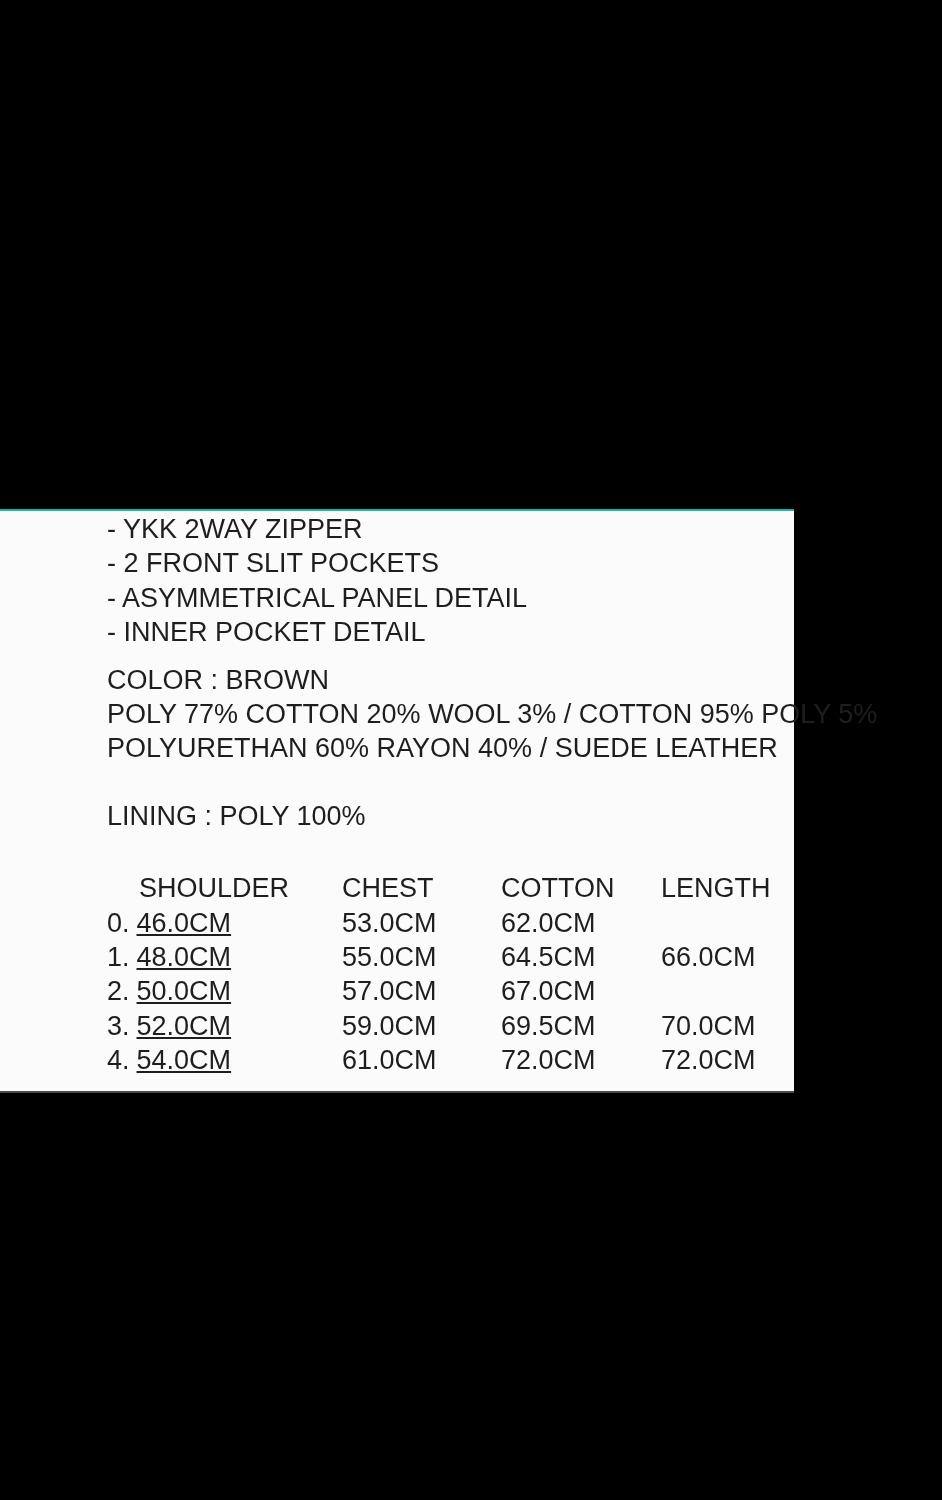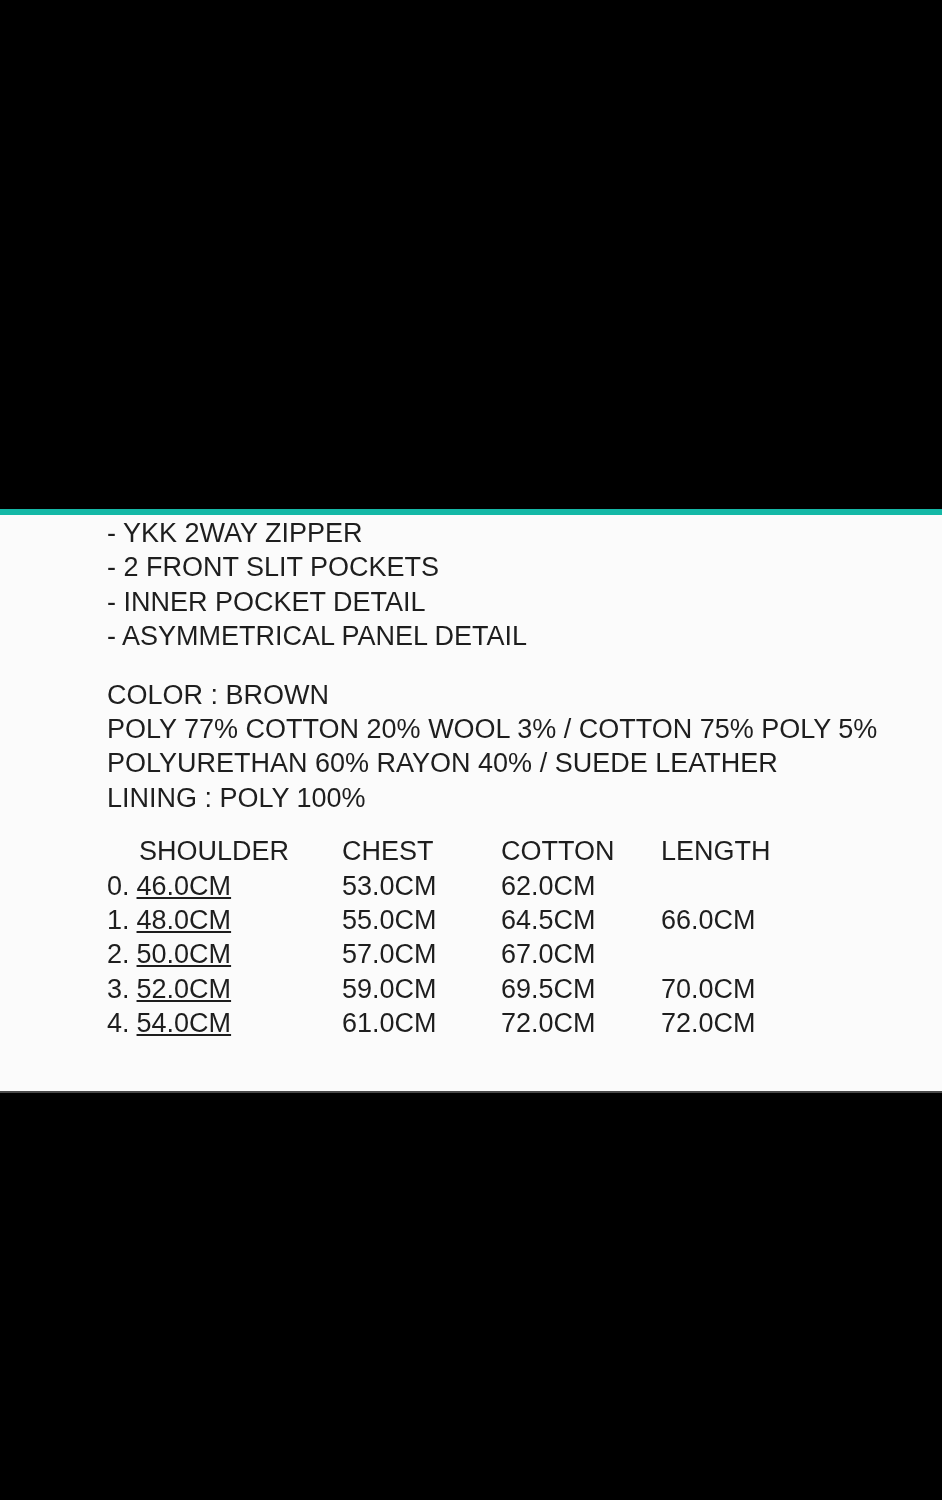--- a/index.html
+++ b/index.html
@@ -12,62 +12,62 @@
     width: 942px;
     height: 1500px;
     background: #000000;
     overflow: hidden;
     font-family: "Liberation Sans", "DejaVu Sans", sans-serif;
   }
   .content-panel {
     position: absolute;
     left: 0;
     top: 509px;
-    width: 942px;
+    width: 794px;
     height: 584px;
     box-sizing: border-box;
     background: #fbfbfb;
-    border-top: 6px solid #14b8a6;
+    border-top: 2px solid #14b8a6;
     border-bottom: 2px solid #4a4a4a;
     color: #1e1e1e;
     font-size: 27px;
     line-height: 34.4px;
     padding: 1px 20px 0 107px;
     white-space: nowrap;
   }
   .features-list { margin: 0; }
   .feature-line { }
-  .composition-block { margin-top: 24px; }
-  .lining-block { }
-  .size-chart { margin-top: 19px; }
+  .composition-block { margin-top: 13px; }
+  .lining-block { margin-top: 33px; }
+  .size-chart { margin-top: 38px; }
   .trow {
     display: grid;
     grid-template-columns: 235px 159px 160px auto;
   }
   .thead-cell-first { padding-left: 32px; }
   .cell-index { display: inline-block; }
   .cell-val { margin-left: 7px; text-decoration: underline; }
 </style>
 </head>
 <body>
 
 <div class="screen">
 
   <div class="content-panel">
 
     <div class="features-list">
       <div class="feature-line">- YKK 2WAY ZIPPER</div>
       <div class="feature-line">- 2 FRONT SLIT POCKETS</div>
+      <div class="feature-line">- ASYMMETRICAL PANEL DETAIL</div>
       <div class="feature-line">- INNER POCKET DETAIL</div>
-      <div class="feature-line">- ASYMMETRICAL PANEL DETAIL</div>
     </div>
 
     <div class="composition-block">
       <div>COLOR : BROWN</div>
-      <div>POLY 77% COTTON 20% WOOL 3% / COTTON 75% POLY 5%</div>
+      <div>POLY 77% COTTON 20% WOOL 3% / COTTON 95% POLY 5%</div>
       <div>POLYURETHAN 60% RAYON 40% / SUEDE LEATHER</div>
     </div>
 
     <div class="lining-block">
       <div>LINING : POLY 100%</div>
     </div>
 
     <div class="size-chart">
 
       <div class="trow">

